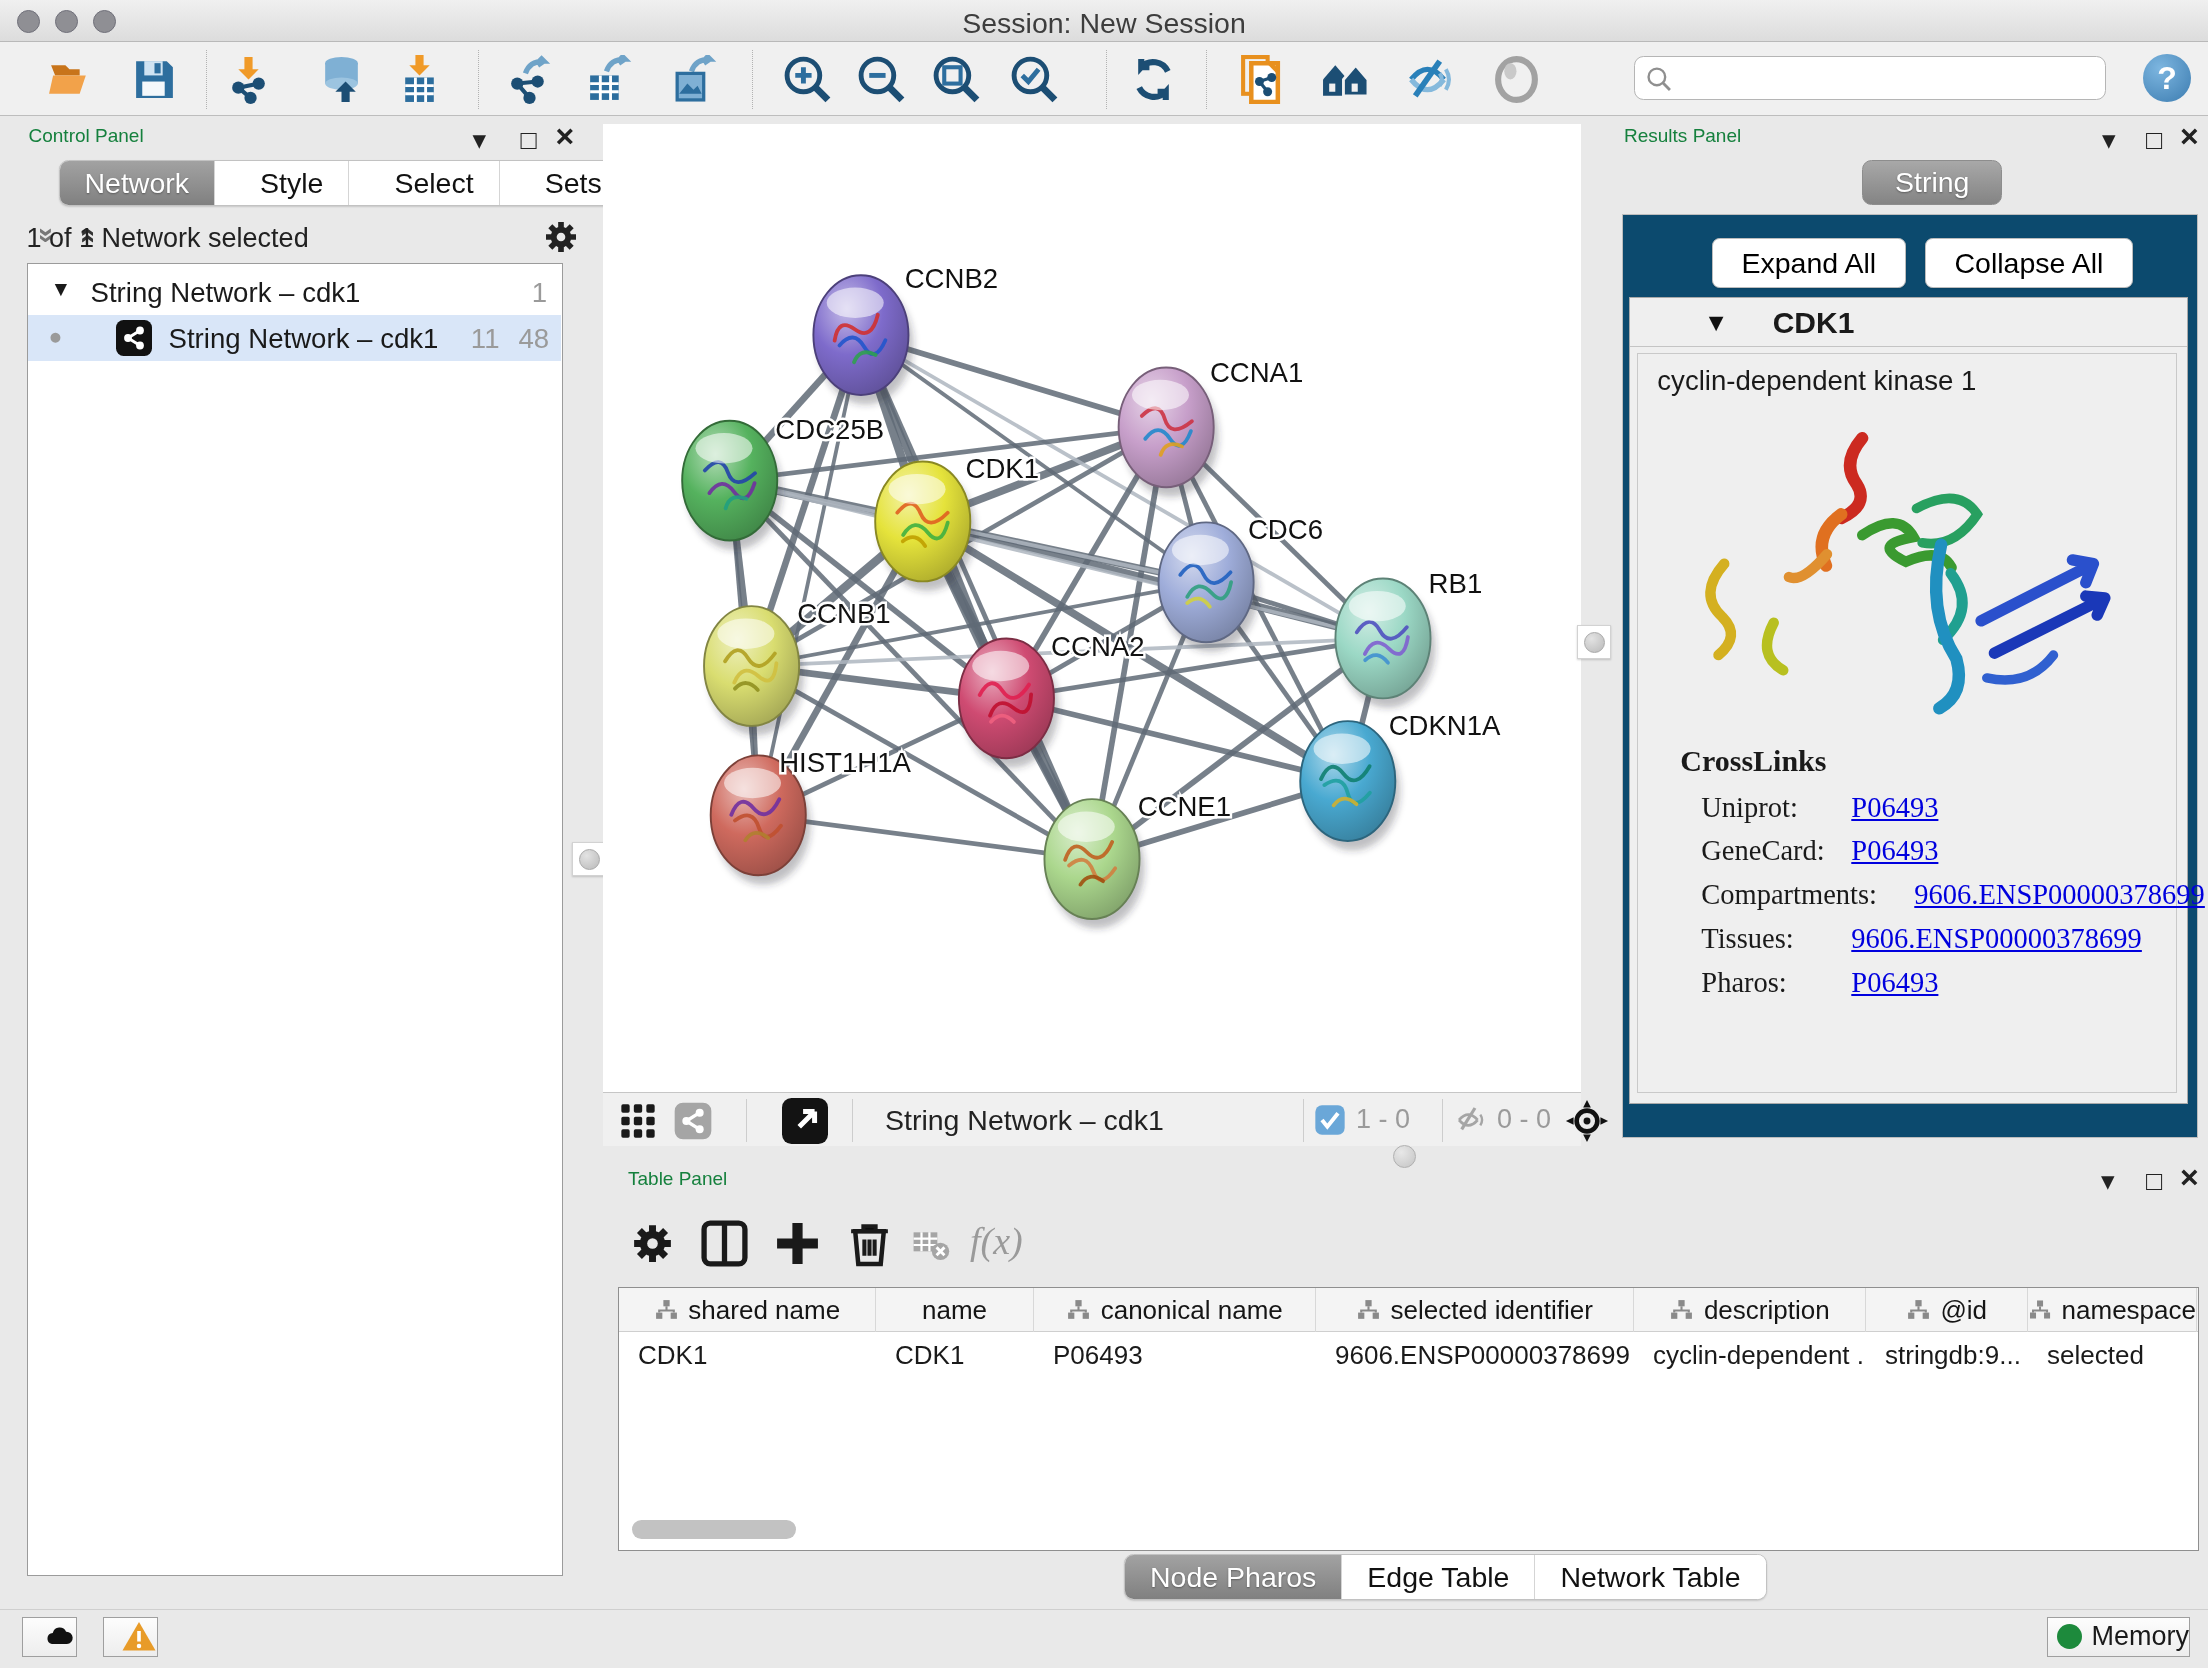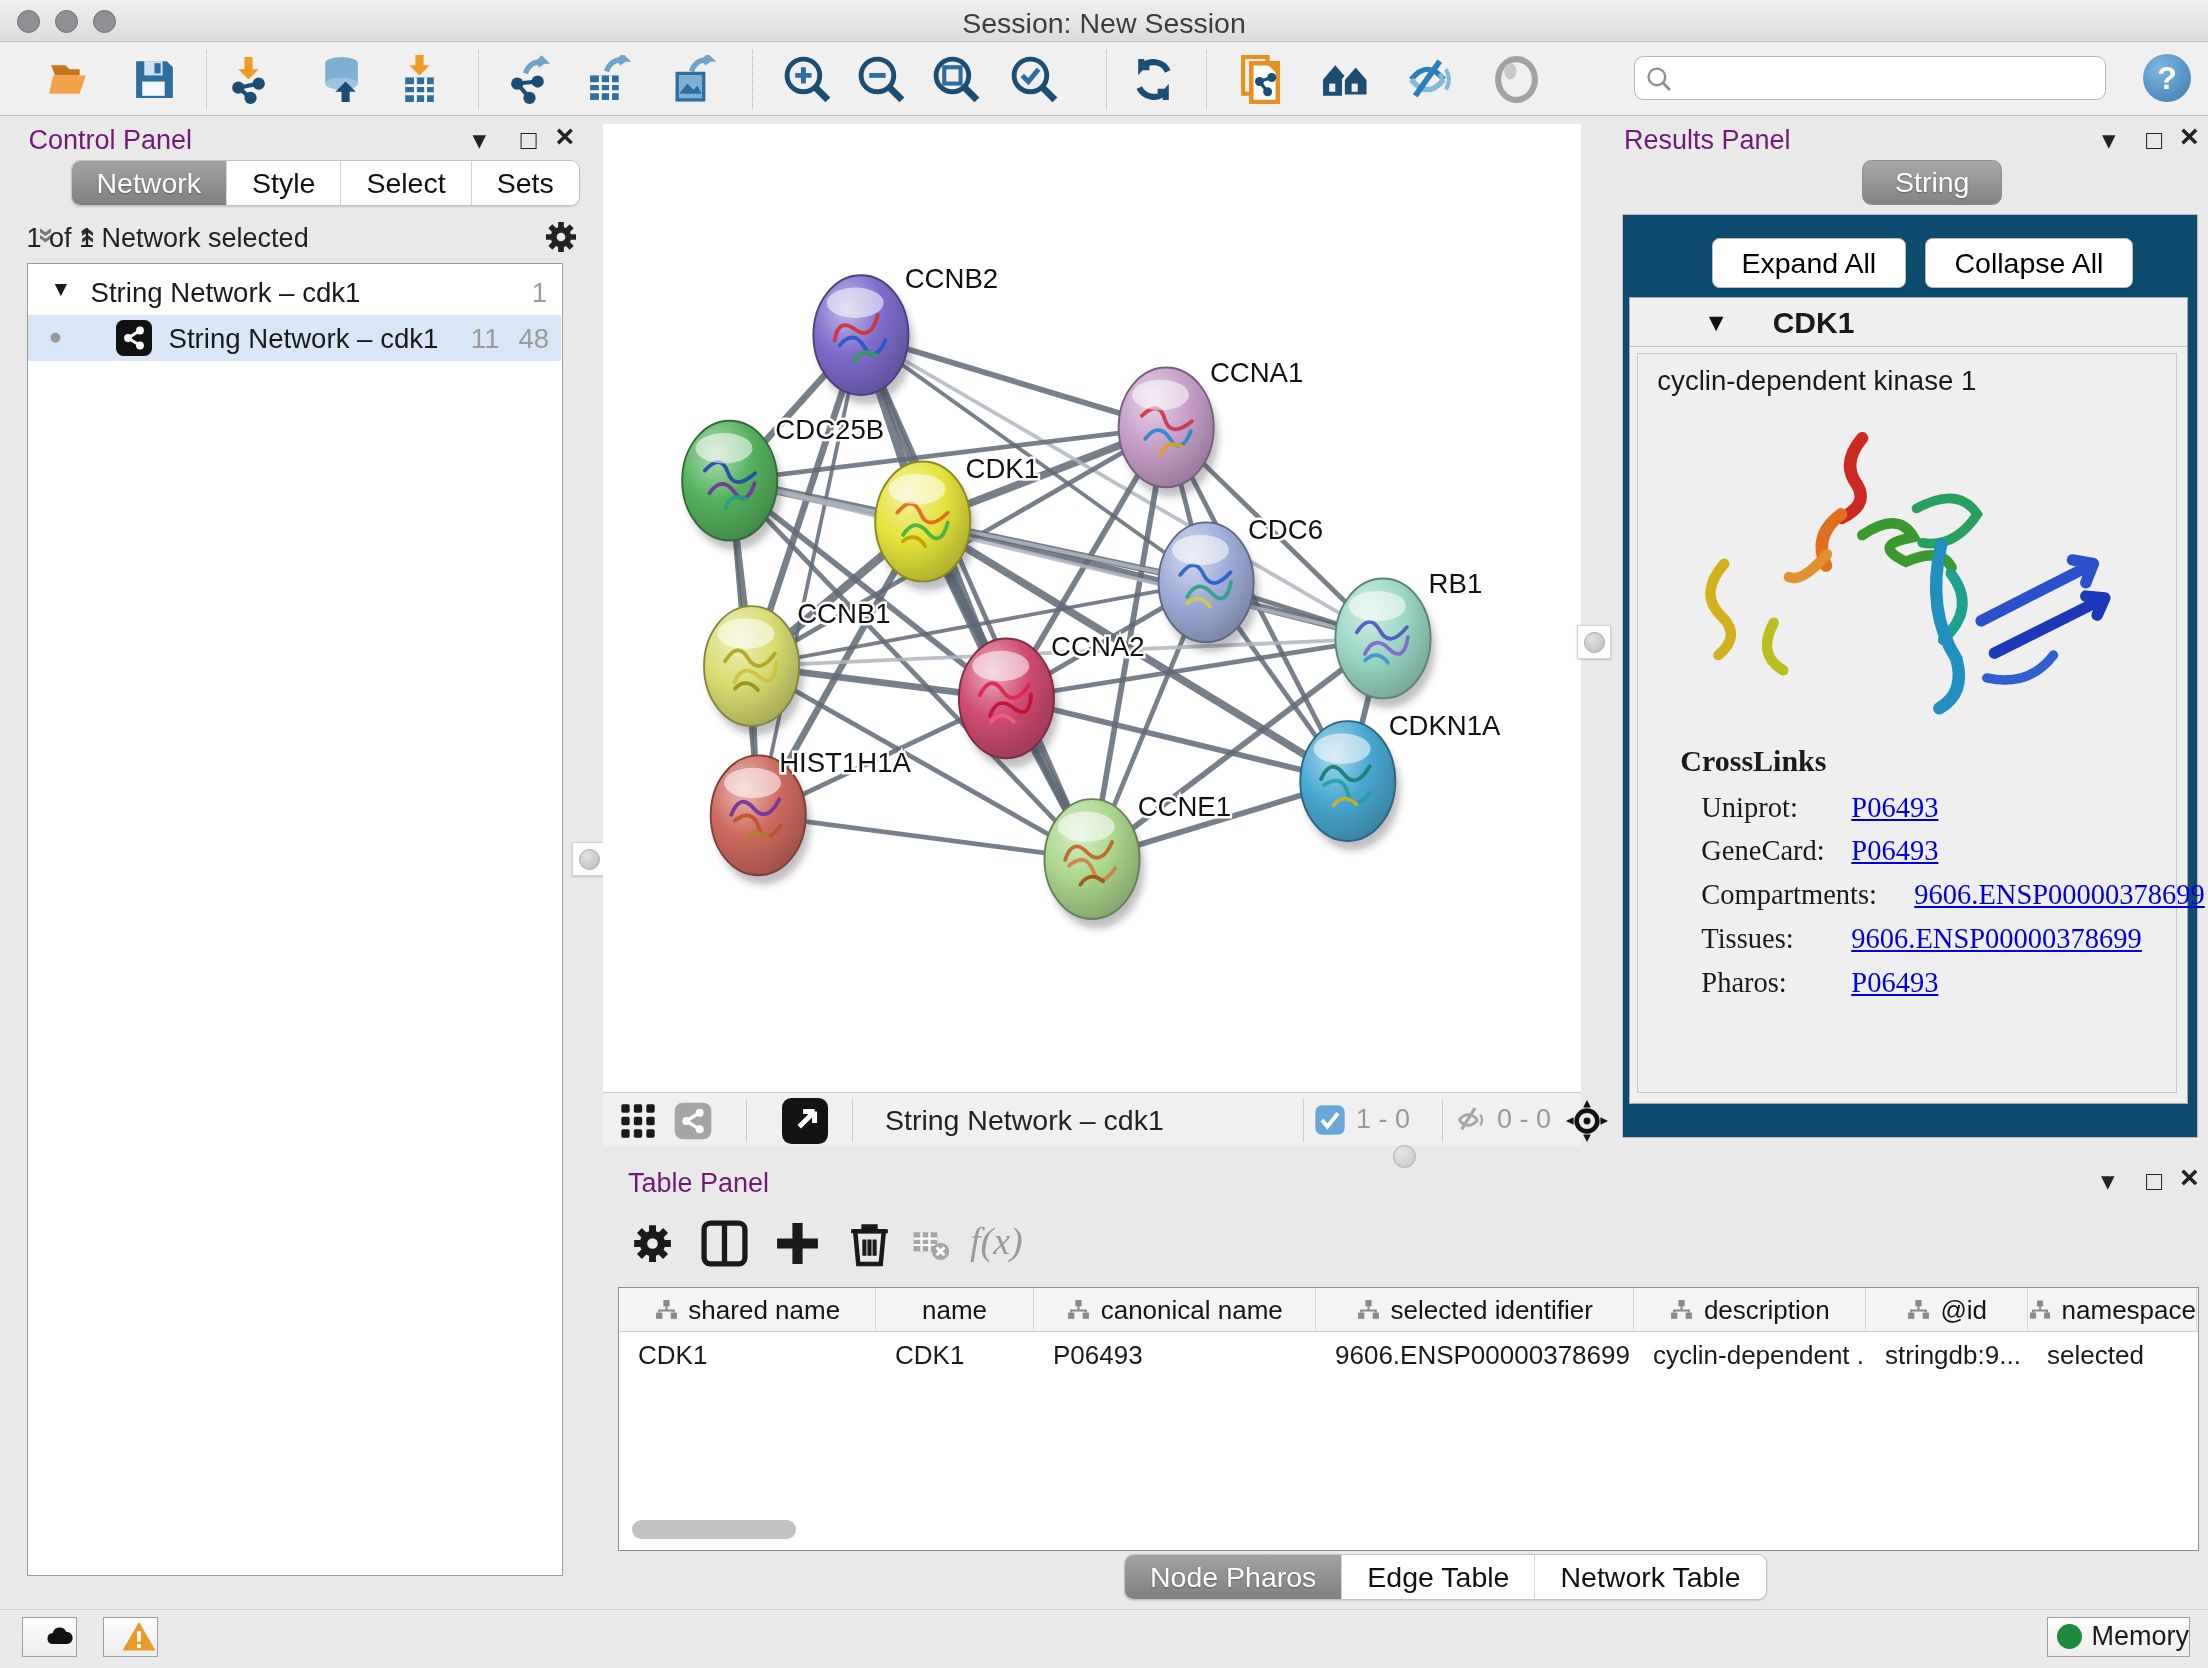--- a/index.html
+++ b/index.html
@@ -23,34 +23,34 @@
   .search-wrap { position:absolute; left:1634px; top:14.3px; width:472px; height:44px;
     background:#fff; border:1px solid #b5b5b5; border-radius:9.5px; }
   .search-wrap svg { position:absolute; left:9.5px; top:7.6px; }
   .search-input { position:absolute; left:46px; top:1.9px; width:415px; height:38px;
     border:none; outline:none; font-size:25px; background:transparent; }
   .help-btn { position:absolute; left:2143px; top:12.4px; width:48px; height:48px; border-radius:50%;
     background:radial-gradient(circle at 35% 30%, #7db6e0, #3c7cb0); color:#fff;
     font-size:32px; font-weight:bold; text-align:center; line-height:48px; }
 
   
-  .panel-title { font-size:27px; color:#701a75; }
+  .panel-title { font-size:19px; color:#15803d; }
   .win-ctl { position:absolute; top:0; font-size:27px; color:#222; line-height:32px; }
   .win-ctl.x { font-weight:bold; font-size:32px; }
 
   
   .control-panel { position:absolute; left:9.5px; top:124px; width:561px; height:1453px; }
   .cp-title { position:absolute; left:19px; top:1px; }
   .seg-tabs { position:absolute; display:flex; background:#fff; border:1px solid #c2c2c2;
     border-radius:9.5px; overflow:hidden; box-shadow:0 1px 1.9px rgba(0,0,0,.15); }
   .seg-tab { font-size:28.5px; padding:5.7px 25px; border-right:1px solid #d5d5d5; color:#111;
     background:#fff; white-space:nowrap; }
   .seg-tab:last-child { border-right:none; }
   .seg-tab.sel { background:linear-gradient(#a2a2a2,#808080); color:#fff; text-shadow:0 1px 1.9px rgba(0,0,0,.35); }
-  .cp-tabs { left:61px; top:36px; }
+  .cp-tabs { left:49px; top:36px;gap:20px; }
   .cp-subhead { position:absolute; left:17px; top:91px; width:544px; height:46px; }
   .chev { position:absolute; top:3.8px; font-size:28.5px; color:#777; font-weight:bold; }
   .chev.down { transform:rotate(90deg); }
   .chev.up { transform:rotate(-90deg); color:#333; }
   .cp-summary { position:absolute; left:0; right:0; top:7.6px; font-size:27px; color:#222; }
   .tree-box { position:absolute; left:17px; top:139px; width:536px; height:1313px;
     background:#fff; border:1.9px solid #9b9b9b; }
   .tree-row { position:absolute; left:0; width:533px; height:46px; font-size:27.6px; }
   .tree-row .lbl { position:absolute; top:7.6px; }
   .tree-row .cnt { position:absolute; top:7.6px; color:#9a9a9a; }

